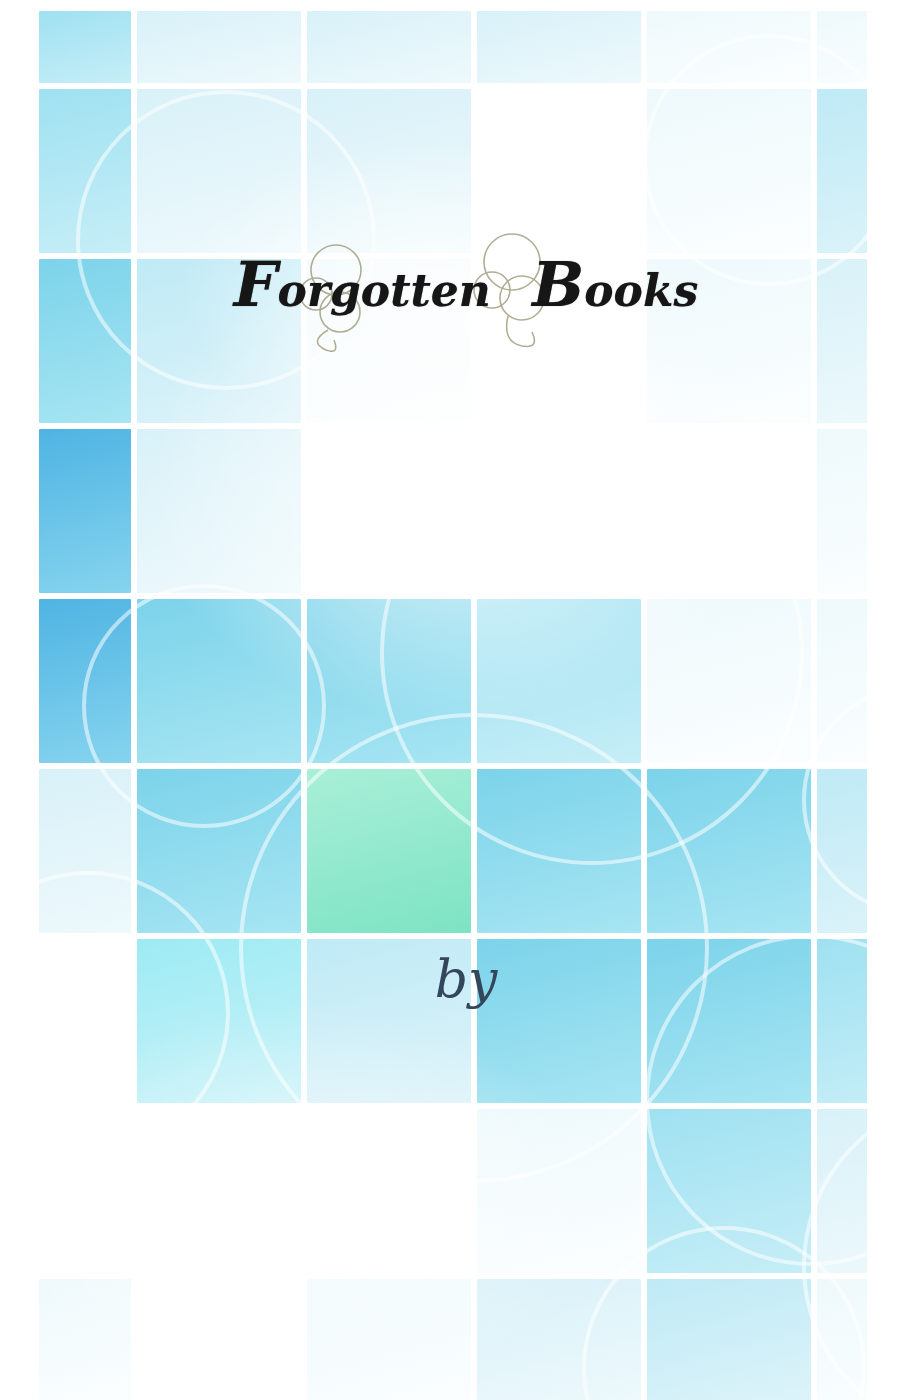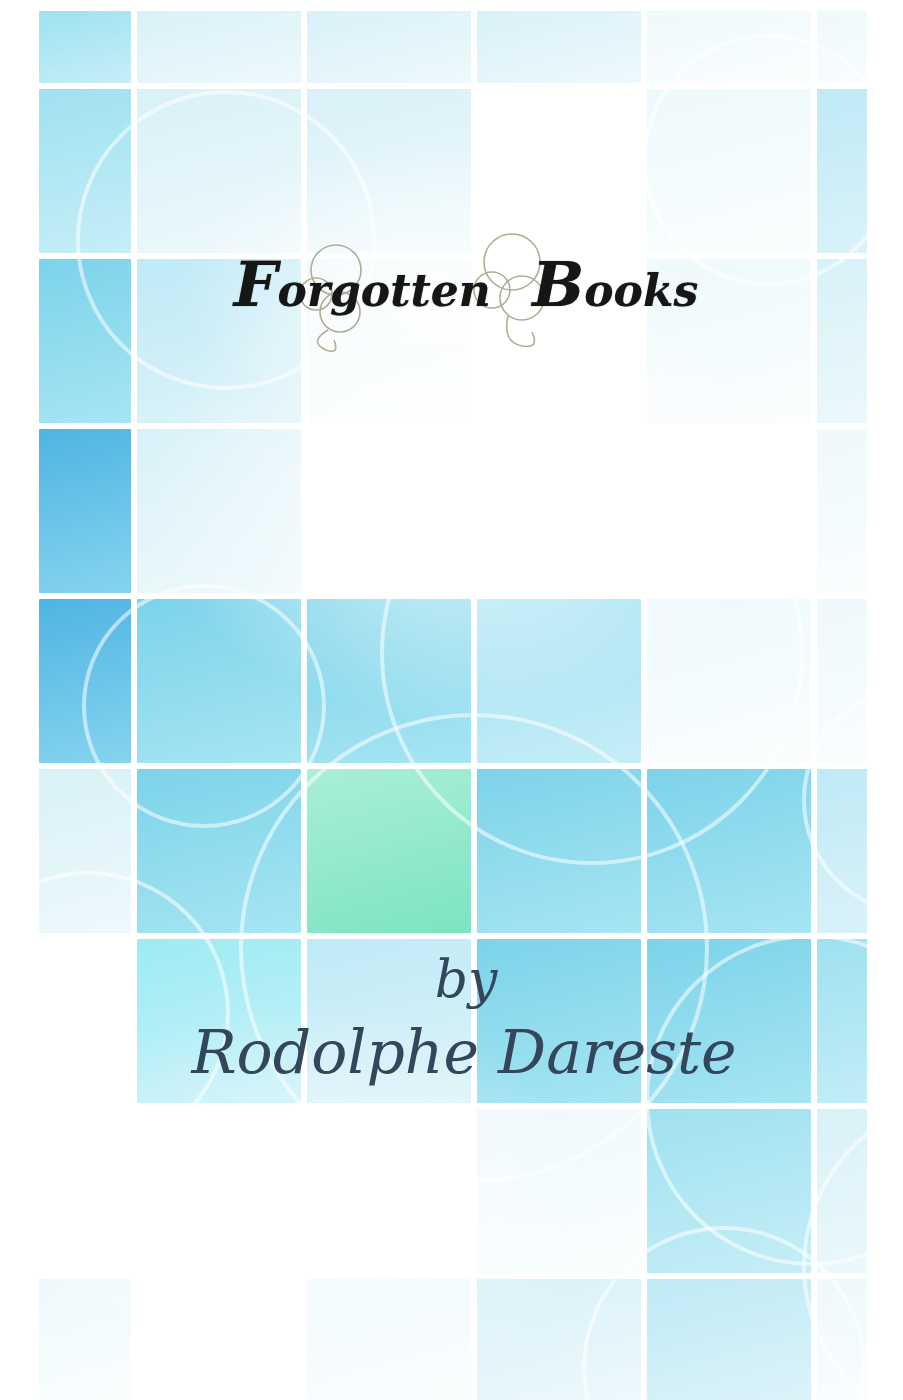--- a/index.html
+++ b/index.html
@@ -136,15 +136,14 @@
   </svg>
 
   <div class="logo">
     <span class="logo-word">Forgotten</span>
     <span class="logo-word">Books</span>
   </div>
 
 
   <div class="byline">by</div>
 
-  <div class="author">Rodolphe Dareste</div>
 
 </div>
 
 </body></html>

